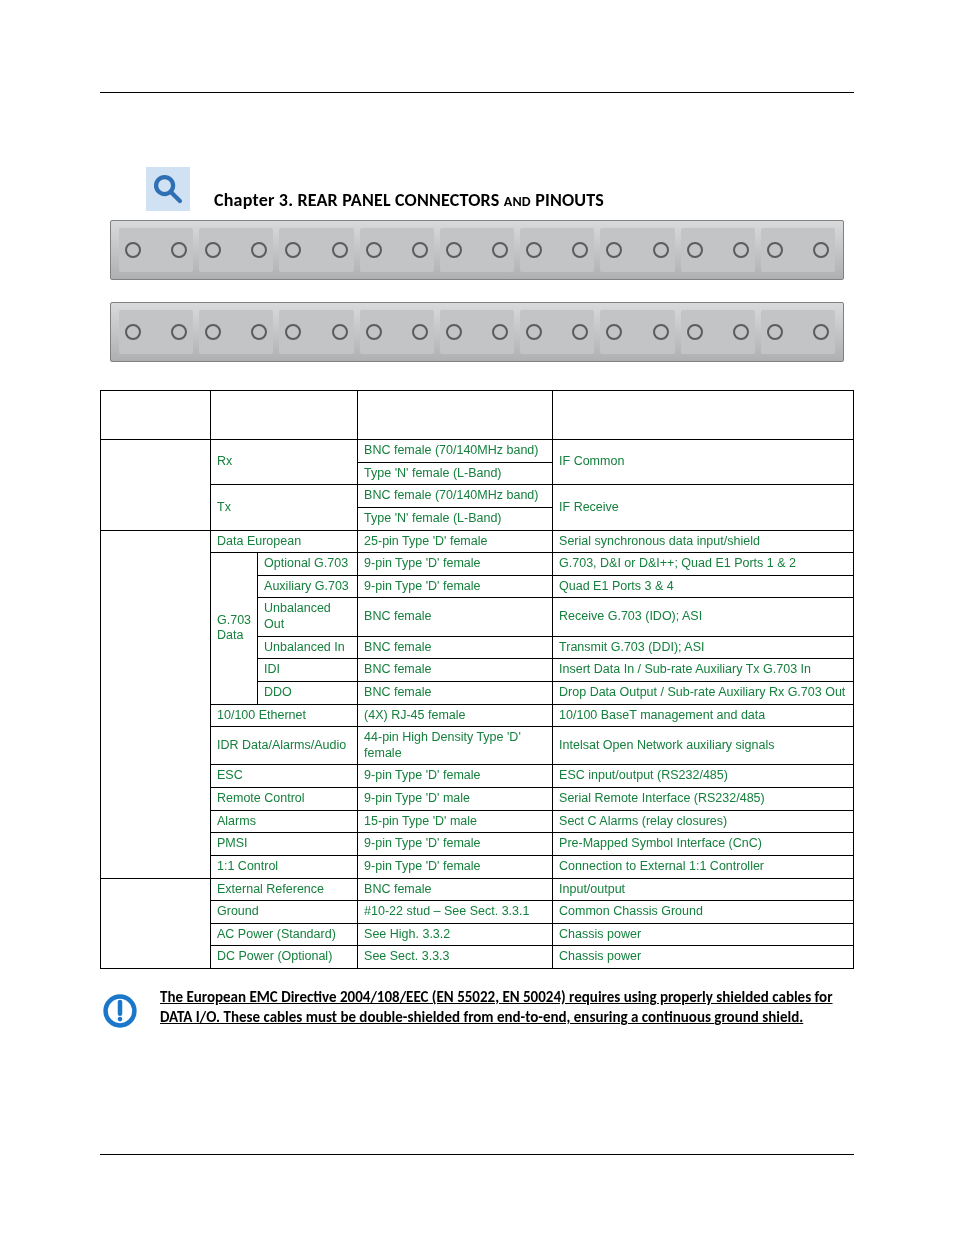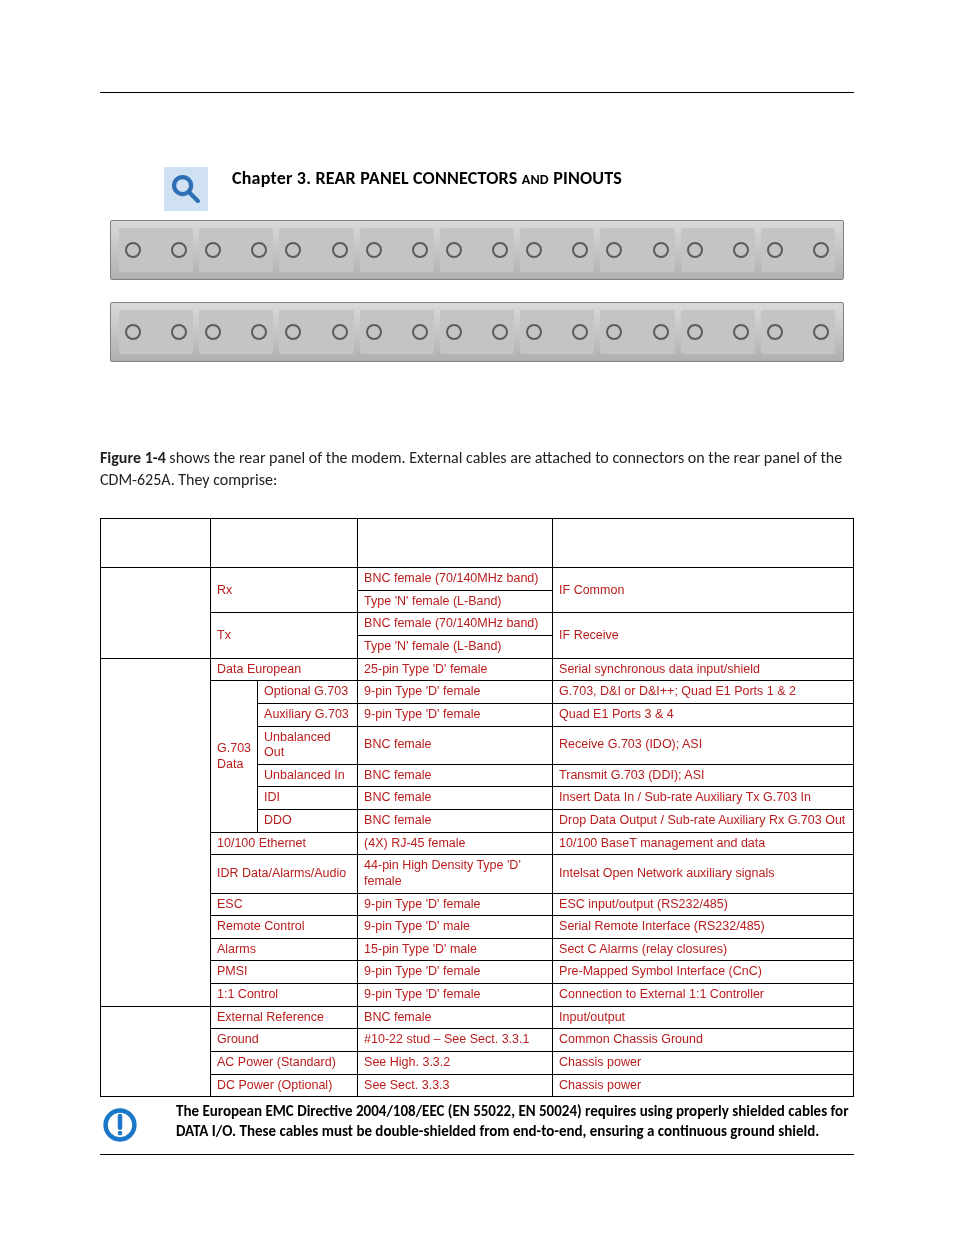--- a/index.html
+++ b/index.html
@@ -25,24 +25,24 @@
   }
   .bottom-rule {
     position: absolute;
     bottom: 80px;
     left: 100px;
     right: 100px;
     border-top: 1px solid #000;
   }
   .chapter-head {
     display: flex;
-    align-items: flex-start;
+    align-items: flex-end;
     gap: 24px;
     margin-top: 75px;
-    margin-left: 20px;
+    margin-left: 2px;
     padding-left: 44px;
   }
   .chapter-icon {
     width: 44px;
     height: 44px;
     background: #cfe1f2;
     display: flex;
     align-items: center;
     justify-content: center;
   }
@@ -93,36 +93,37 @@
     line-height: 1.35;
     color: #222;
   }
   .intro b { font-weight: 700; }
   table.conn {
     border-collapse: collapse;
     width: 100%;
     margin-top: 28px;
     font-family: Arial, Helvetica, sans-serif;
     font-size: 12.5px;
-    color: #b91c1c;
+    color: #15803d;
   }
   table.conn td {
     border: 1px solid #000;
     padding: 3px 6px;
     vertical-align: middle;
     line-height: 1.25;
   }
   table.conn tr.header-row td {
     height: 42px;
   }
   .note-row {
     display: flex;
     align-items: flex-start;
-    gap: 36px;
-    margin-top: 4px;
+    gap: 20px;
+    margin-top: 18px;
+    text-decoration: underline;
   }
   .note-icon {
     width: 40px; height: 40px;
     flex: 0 0 40px;
     display: flex;
     align-items: center;
     justify-content: center;
     margin-top: 4px;
   }
   .note-icon svg { width: 36px; height: 36px; }
@@ -168,23 +169,20 @@
         <div class="panel-slot"></div>
       <div class="panel-slot"></div>
         <div class="panel-slot"></div>
         <div class="panel-slot"></div>
       <div class="panel-slot"></div>
         <div class="panel-slot"></div>
         <div class="panel-slot"></div>
     </div>
   </div>
 
-  <p class="intro">
-    <b>Figure 1-4</b><span> shows the rear panel of the modem. External cables are attached to connectors on the rear panel of the CDM-625A. They comprise:</span>
-  </p>
 
   <table class="conn">
     <colgroup>
       <col style="width:110px">
       <col style="width:45px">
       <col style="width:100px">
       <col style="width:195px">
       <col>
     </colgroup>
     <tbody>

